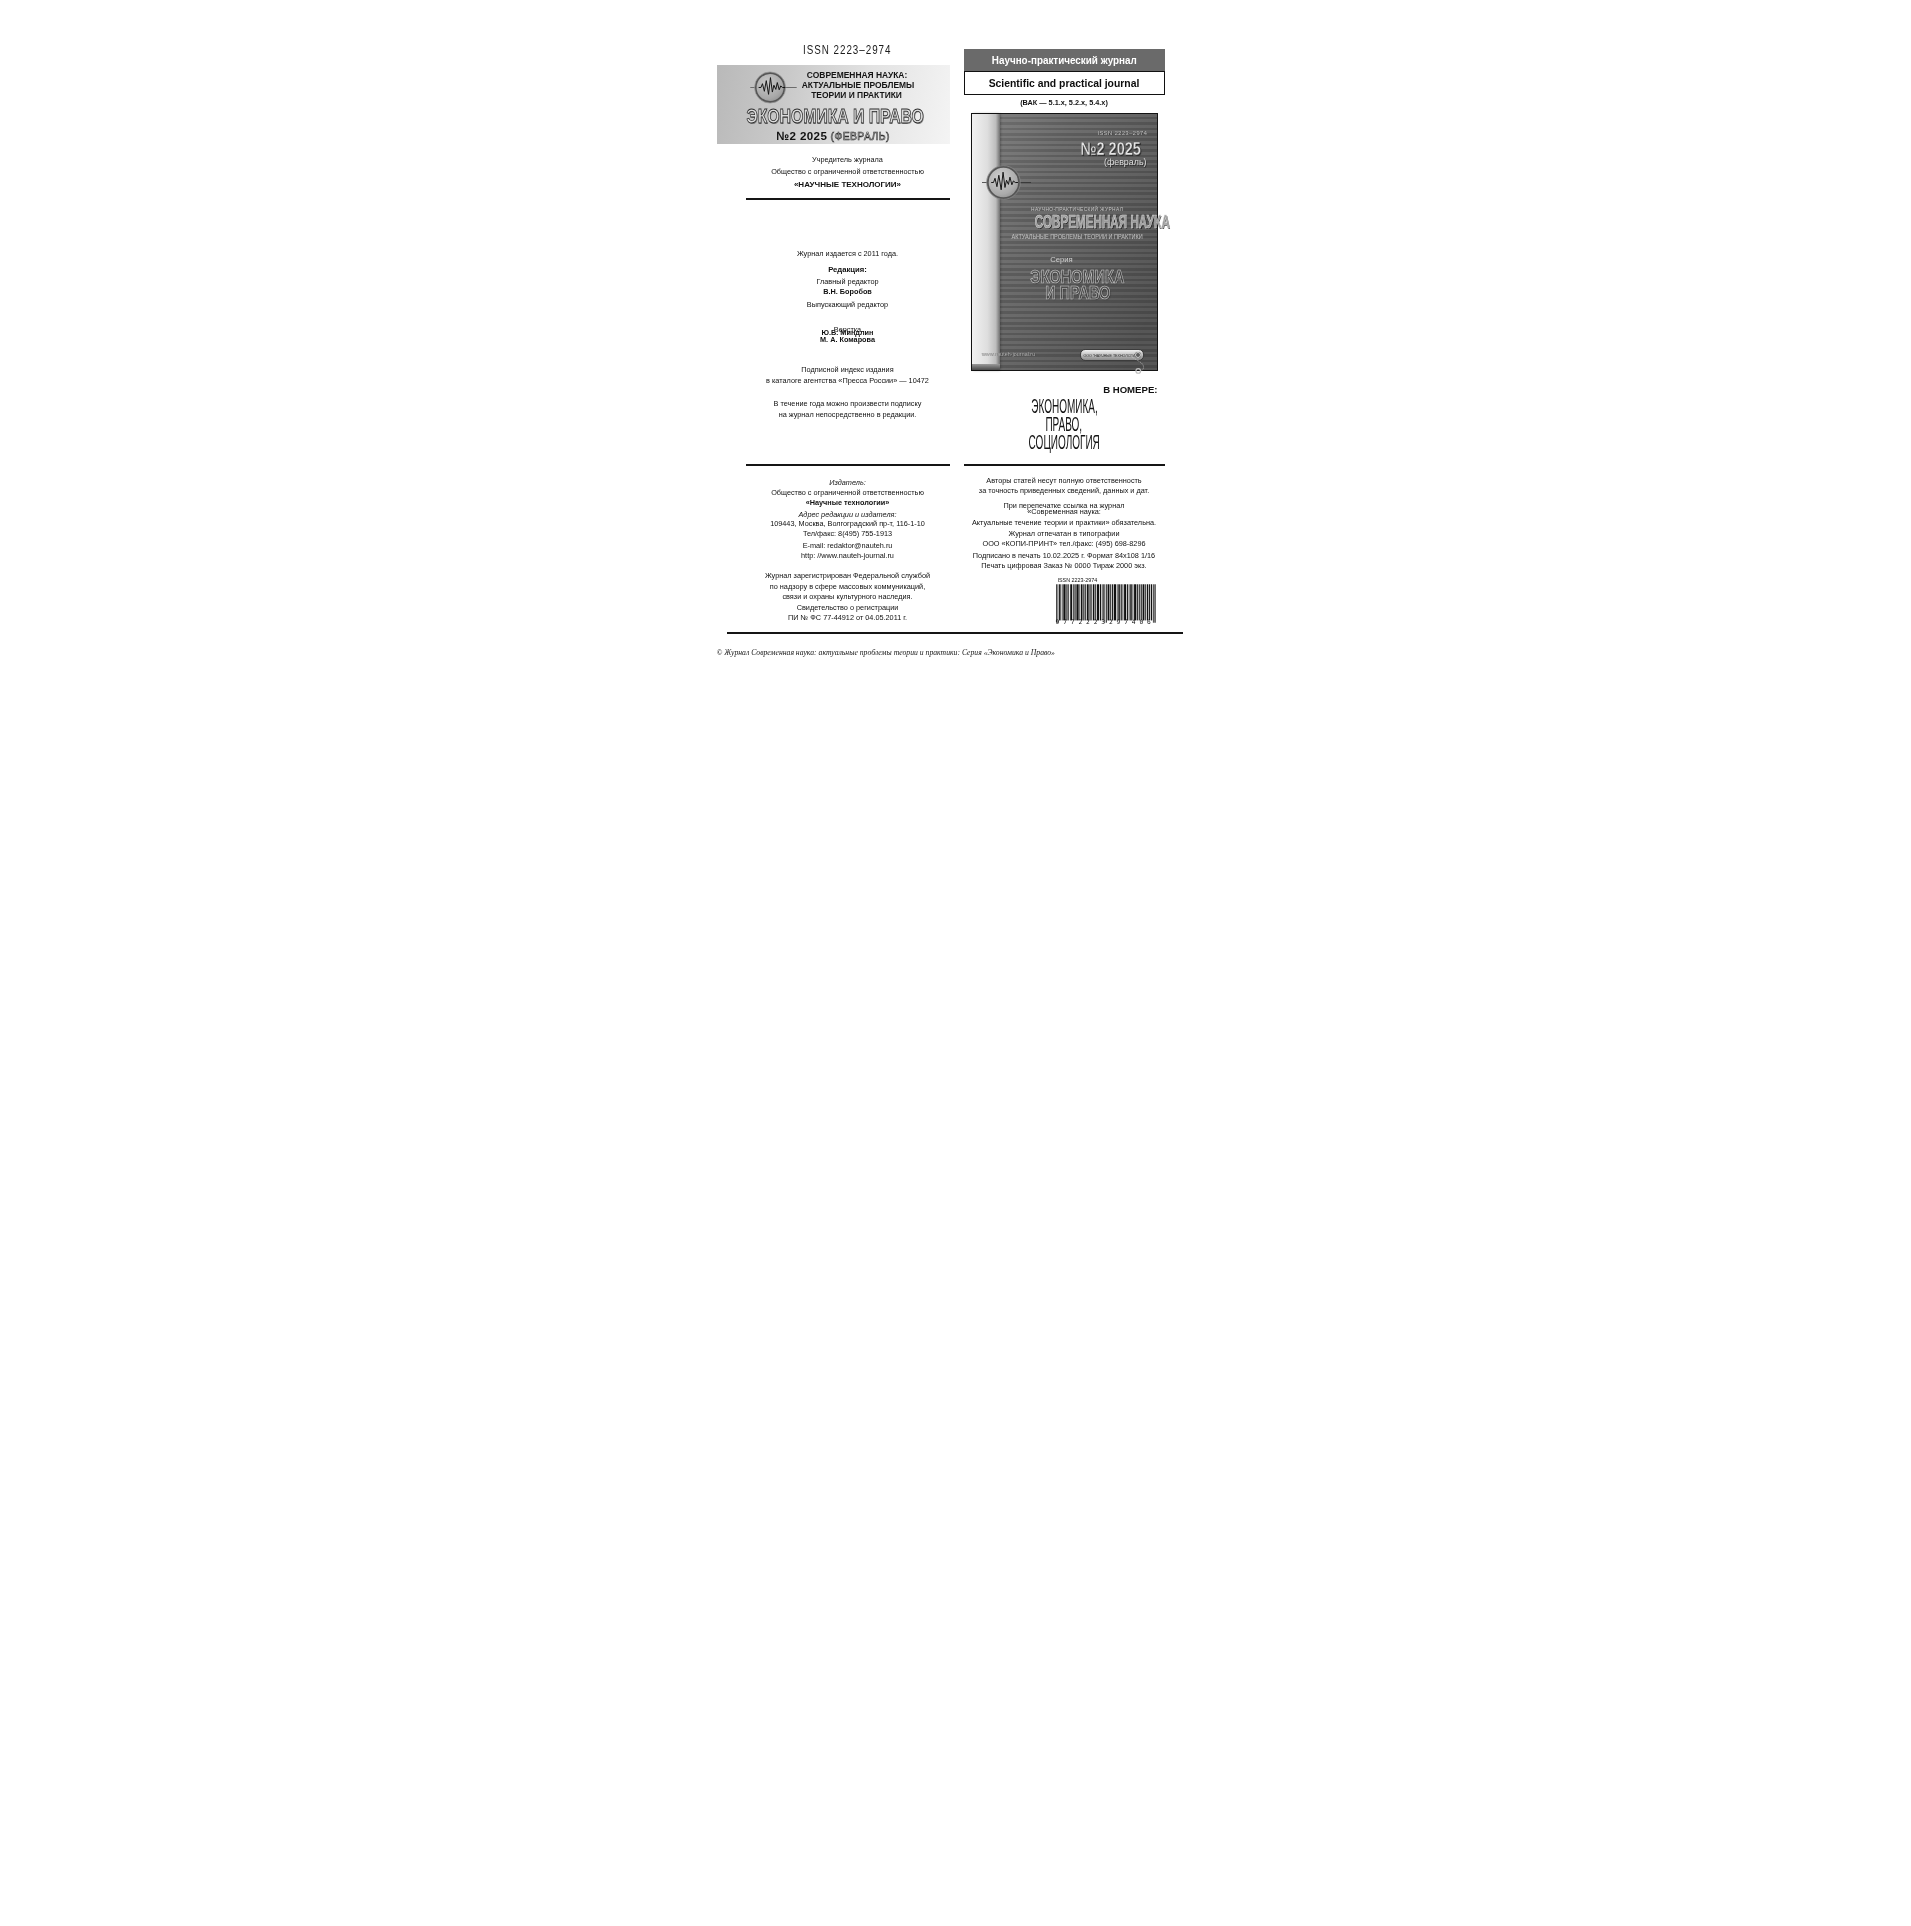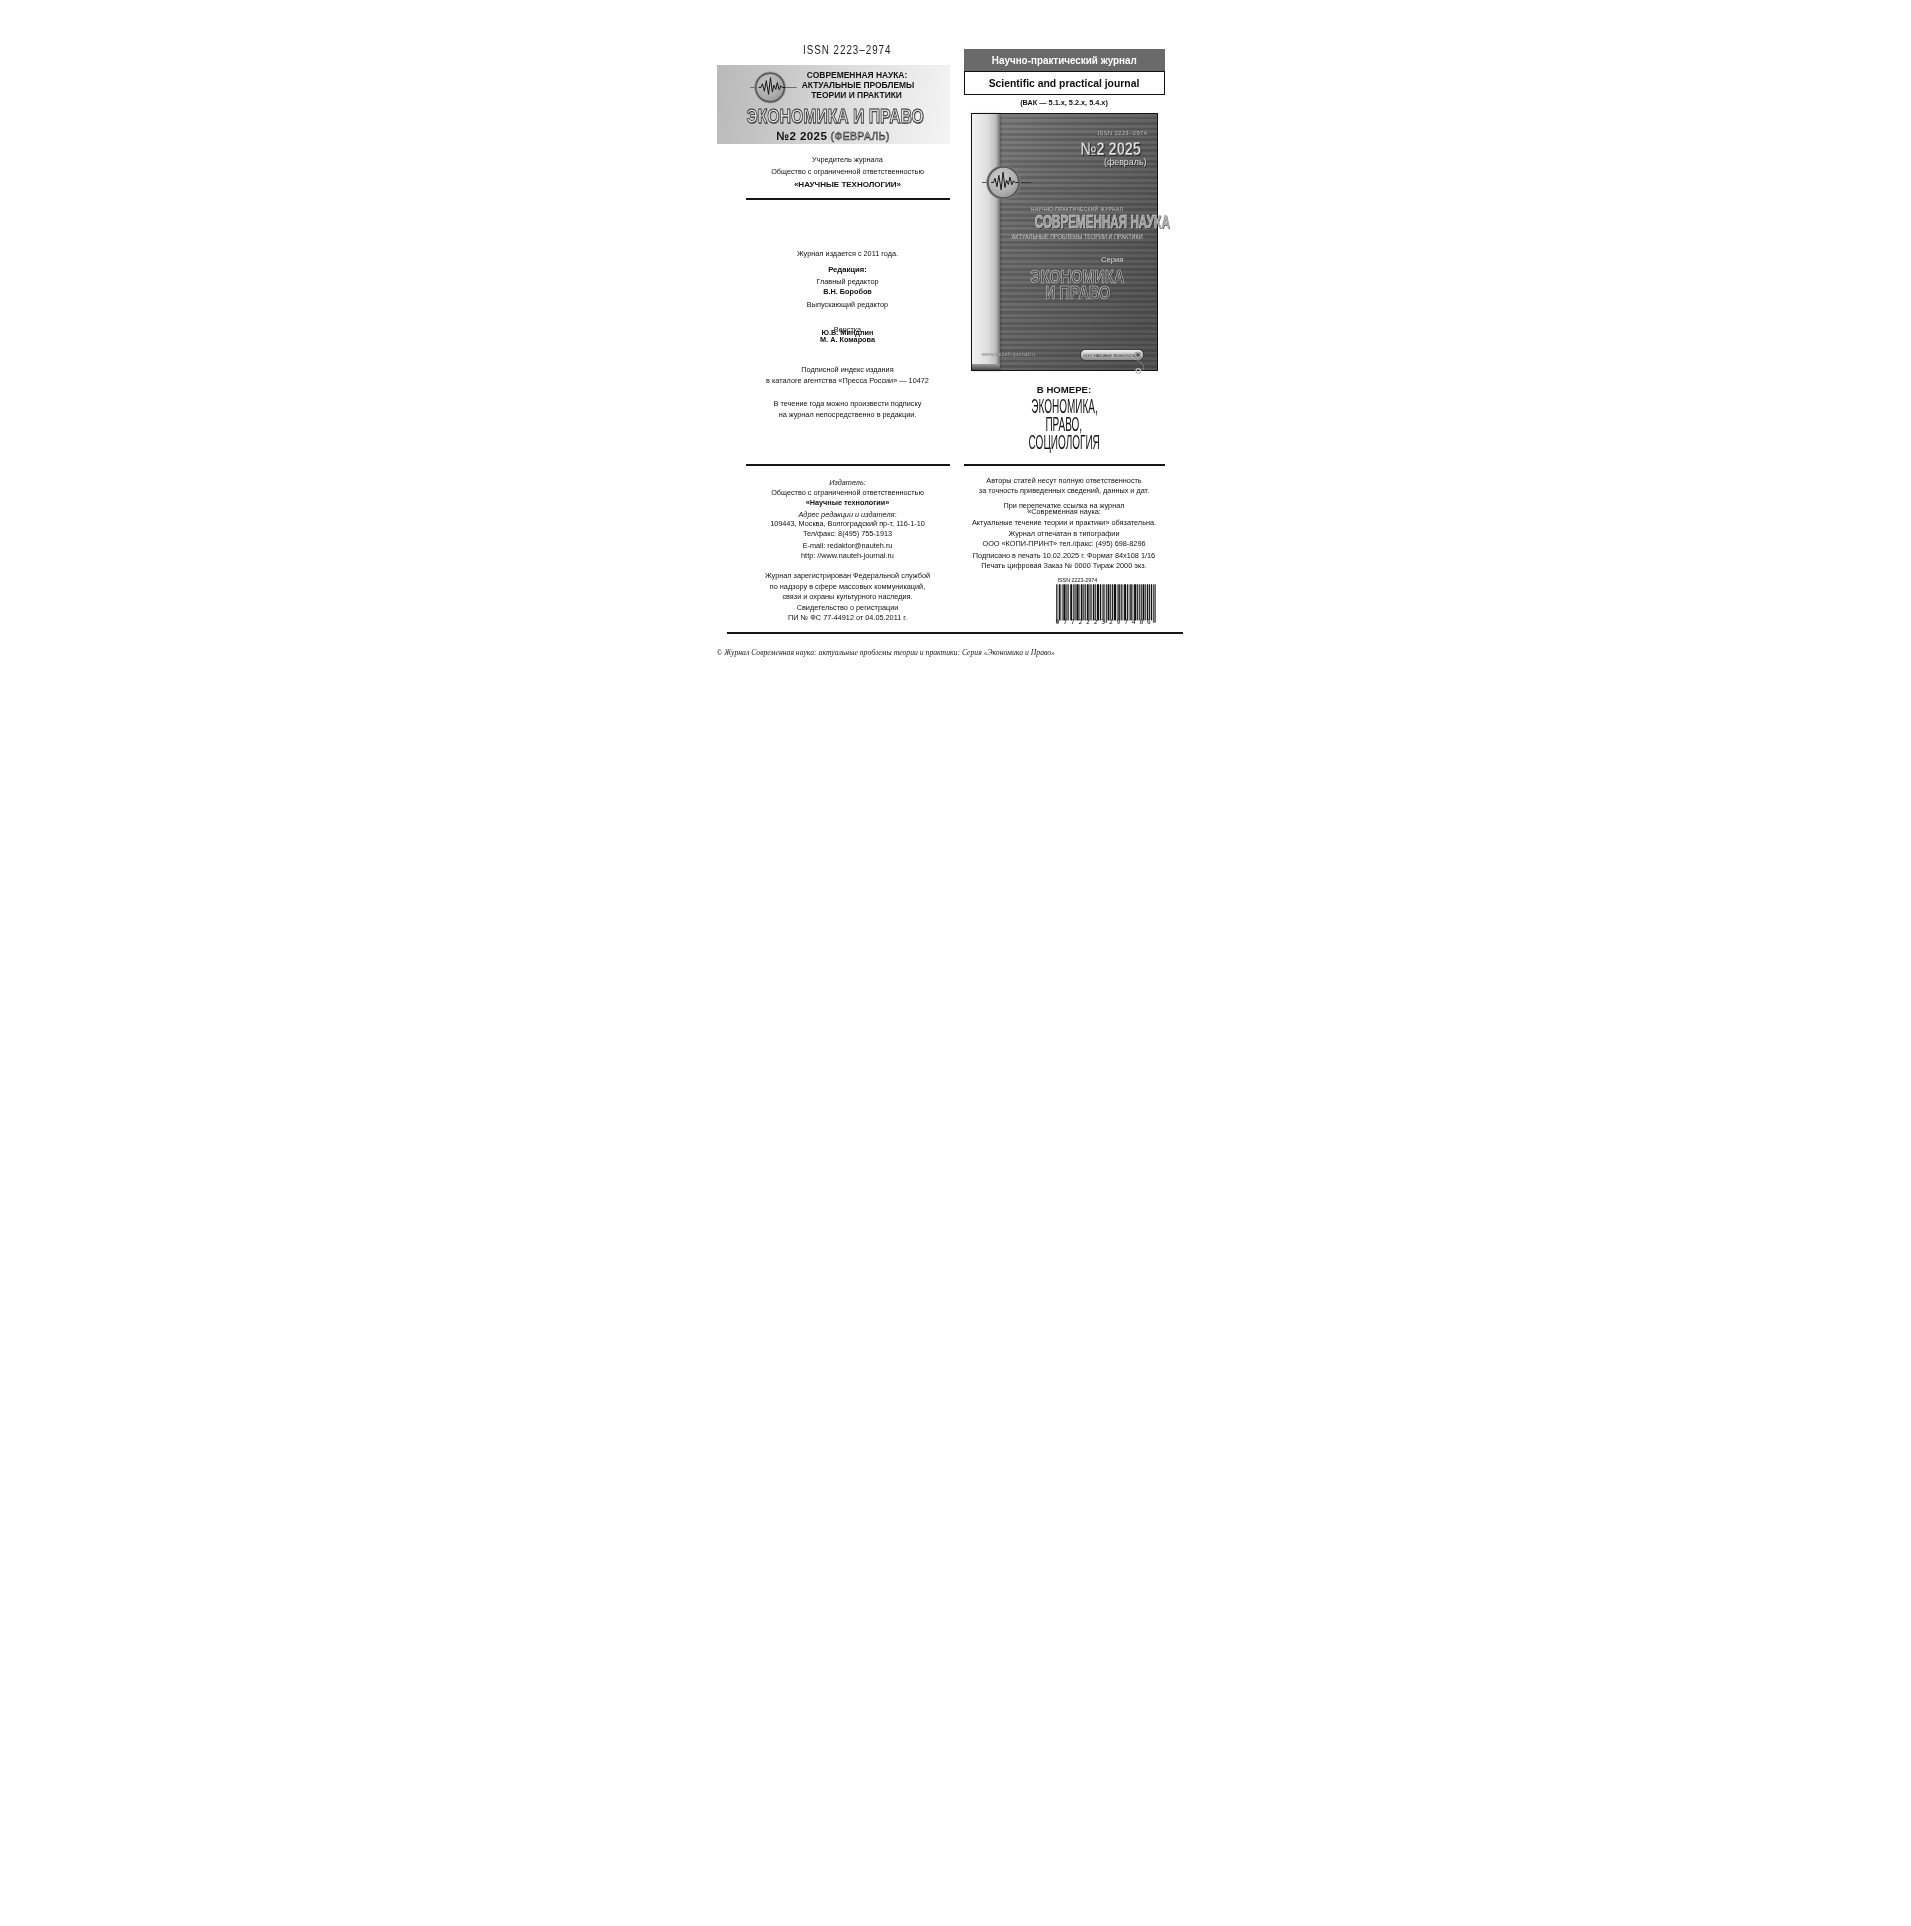--- a/index.html
+++ b/index.html
@@ -61,37 +61,37 @@
   .cov-kicker{position:absolute;left:28px;top:92px;width:156px;text-align:center;font-size:5.4px;
               color:#c5c5c5;letter-spacing:0.4px;white-space:nowrap;}
   .cov-kicker .cond{transform:scaleX(0.9);}
   .cov-title{position:absolute;left:28px;top:98px;width:156px;text-align:center;font-size:17.7px;
              font-weight:bold;color:#9b9b9b;-webkit-text-stroke:0.6px #d9d9d9;
              text-shadow:1.2px 1.2px 0.8px rgba(15,15,15,0.75);white-space:nowrap;}
   .cov-title .cond{transform:scaleX(0.66);}
   .cov-sub{position:absolute;left:28px;top:119px;width:156px;text-align:center;font-size:6.5px;
            color:#c2c2c2;white-space:nowrap;}
   .cov-sub .cond{transform:scaleX(0.85);}
-  .cov-seria{position:absolute;left:28px;top:141px;width:124px;text-align:right;font-size:7.7px;color:#d0d0d0;}
+  .cov-seria{position:absolute;left:28px;top:141px;width:124px;text-align:center;font-size:7.7px;color:#d0d0d0;}
   .cov-econ{position:absolute;left:28px;width:156px;text-align:center;font-size:17.7px;font-weight:bold;
             color:rgba(95,95,95,0.3);-webkit-text-stroke:0.6px #cdcdcd;
             text-shadow:0.8px 0.8px 1.2px rgba(0,0,0,0.35);white-space:nowrap;}
   .cov-econ .cond{transform:scaleX(0.82);}
   .cov-site{position:absolute;left:10px;top:237px;font-size:5.4px;color:#b9b9b9;
             text-shadow:0.4px 0.4px 0.4px rgba(0,0,0,0.5);white-space:nowrap;}
   .tag{position:absolute;left:108px;top:235px;width:62px;height:10.4px;border-radius:5.4px;
        background:linear-gradient(180deg,#f1f1f1,#8c8c8c);border:0.4px solid #3c3c3c;
        display:flex;align-items:center;justify-content:center;}
   .tag .t{font-size:4.2px;color:#2e2e2e;white-space:nowrap;transform:scaleX(0.86);}
   .tag-ring{position:absolute;right:1.9px;top:1.9px;width:3.9px;height:3.9px;border-radius:50%;
             border:1.2px solid #d6d6d6;background:#5d5d5d;box-shadow:0 0 0.8px #222;}
   .tag-chain{position:absolute;right:-13px;top:3.9px;width:27px;height:21.6px;overflow:visible;}
 
   
-  .in-issue-h{left:254px;top:384px;width:187px;text-align:center;font-size:9.6px;font-weight:bold;}
+  .in-issue-h{left:254px;top:384px;width:187px;text-align:right;font-size:9.6px;font-weight:bold;}
   .in-issue-item{left:254px;width:187px;text-align:center;font-size:20px;line-height:18px;color:#141414;}
   .in-issue-item .cond{transform:scaleX(0.5);white-space:nowrap;}
 
   
   .rule{background:#151515;height:1.5px;}
   .rule-thick{background:#151515;height:1.9px;}
 
   
   .bc-label{left:341px;top:577px;font-size:5.4px;color:#111;white-space:nowrap;}
   .bc-svg{left:339px;top:584px;}

